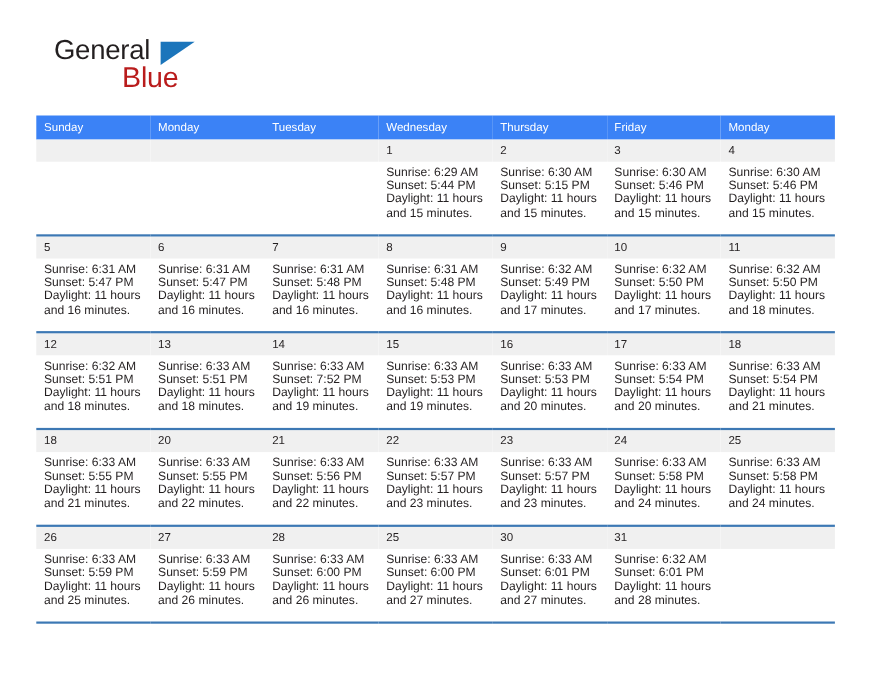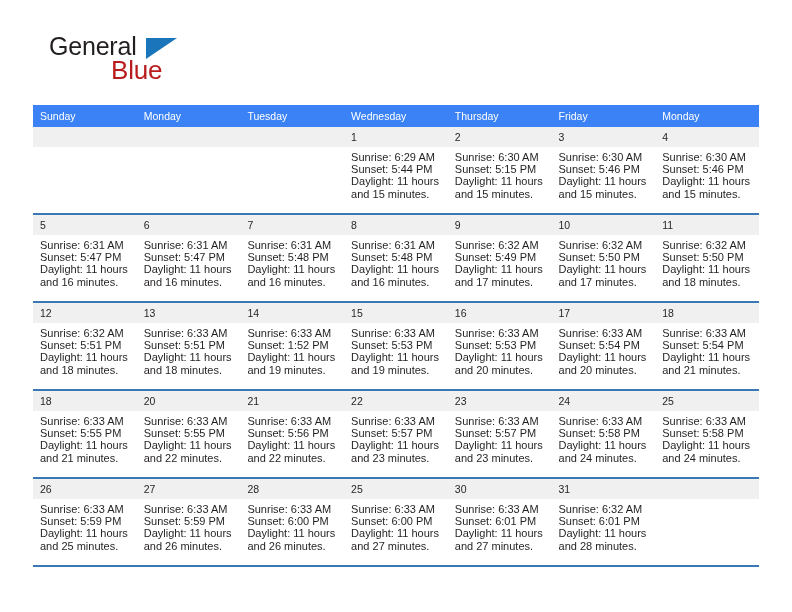--- a/index.html
+++ b/index.html
@@ -279,21 +279,21 @@
             <div class="cell-body">
               <div>Sunrise: 6:33 AM</div>
               <div>Sunset: 5:51 PM</div>
               <div>Daylight: 11 hours and 18 minutes.</div>
             </div>
           </td>
           <td>
             <span class="daynum">14</span>
             <div class="cell-body">
               <div>Sunrise: 6:33 AM</div>
-              <div>Sunset: 1:52 PM</div>
+              <div>Sunset: 7:52 PM</div>
               <div>Daylight: 11 hours and 19 minutes.</div>
             </div>
           </td>
           <td>
             <span class="daynum">15</span>
             <div class="cell-body">
               <div>Sunrise: 6:33 AM</div>
               <div>Sunset: 5:53 PM</div>
               <div>Daylight: 11 hours and 19 minutes.</div>
             </div>

